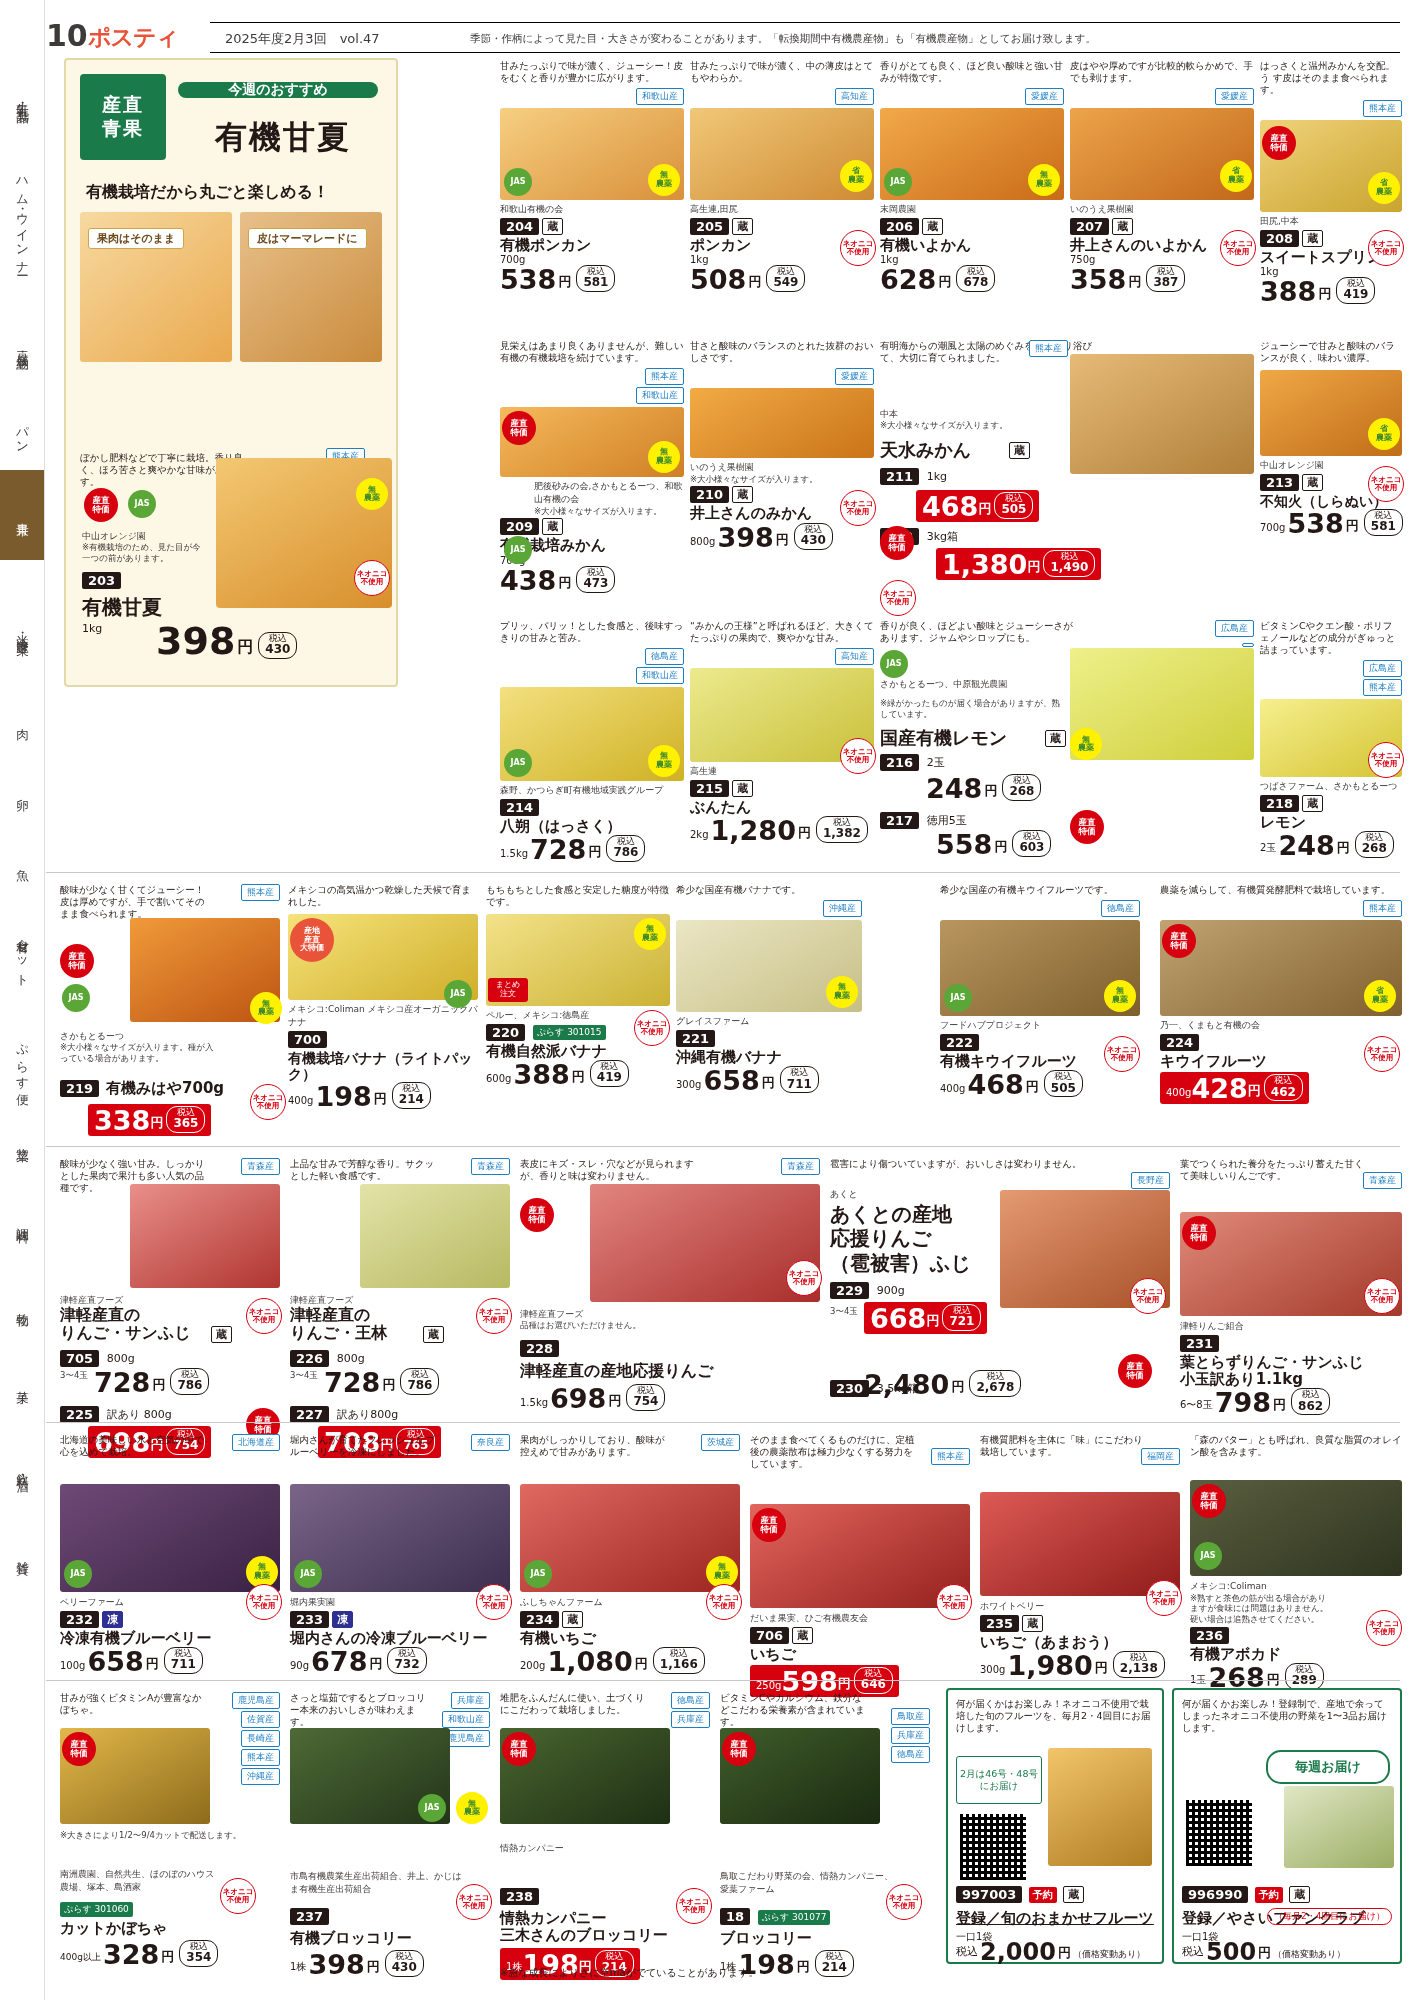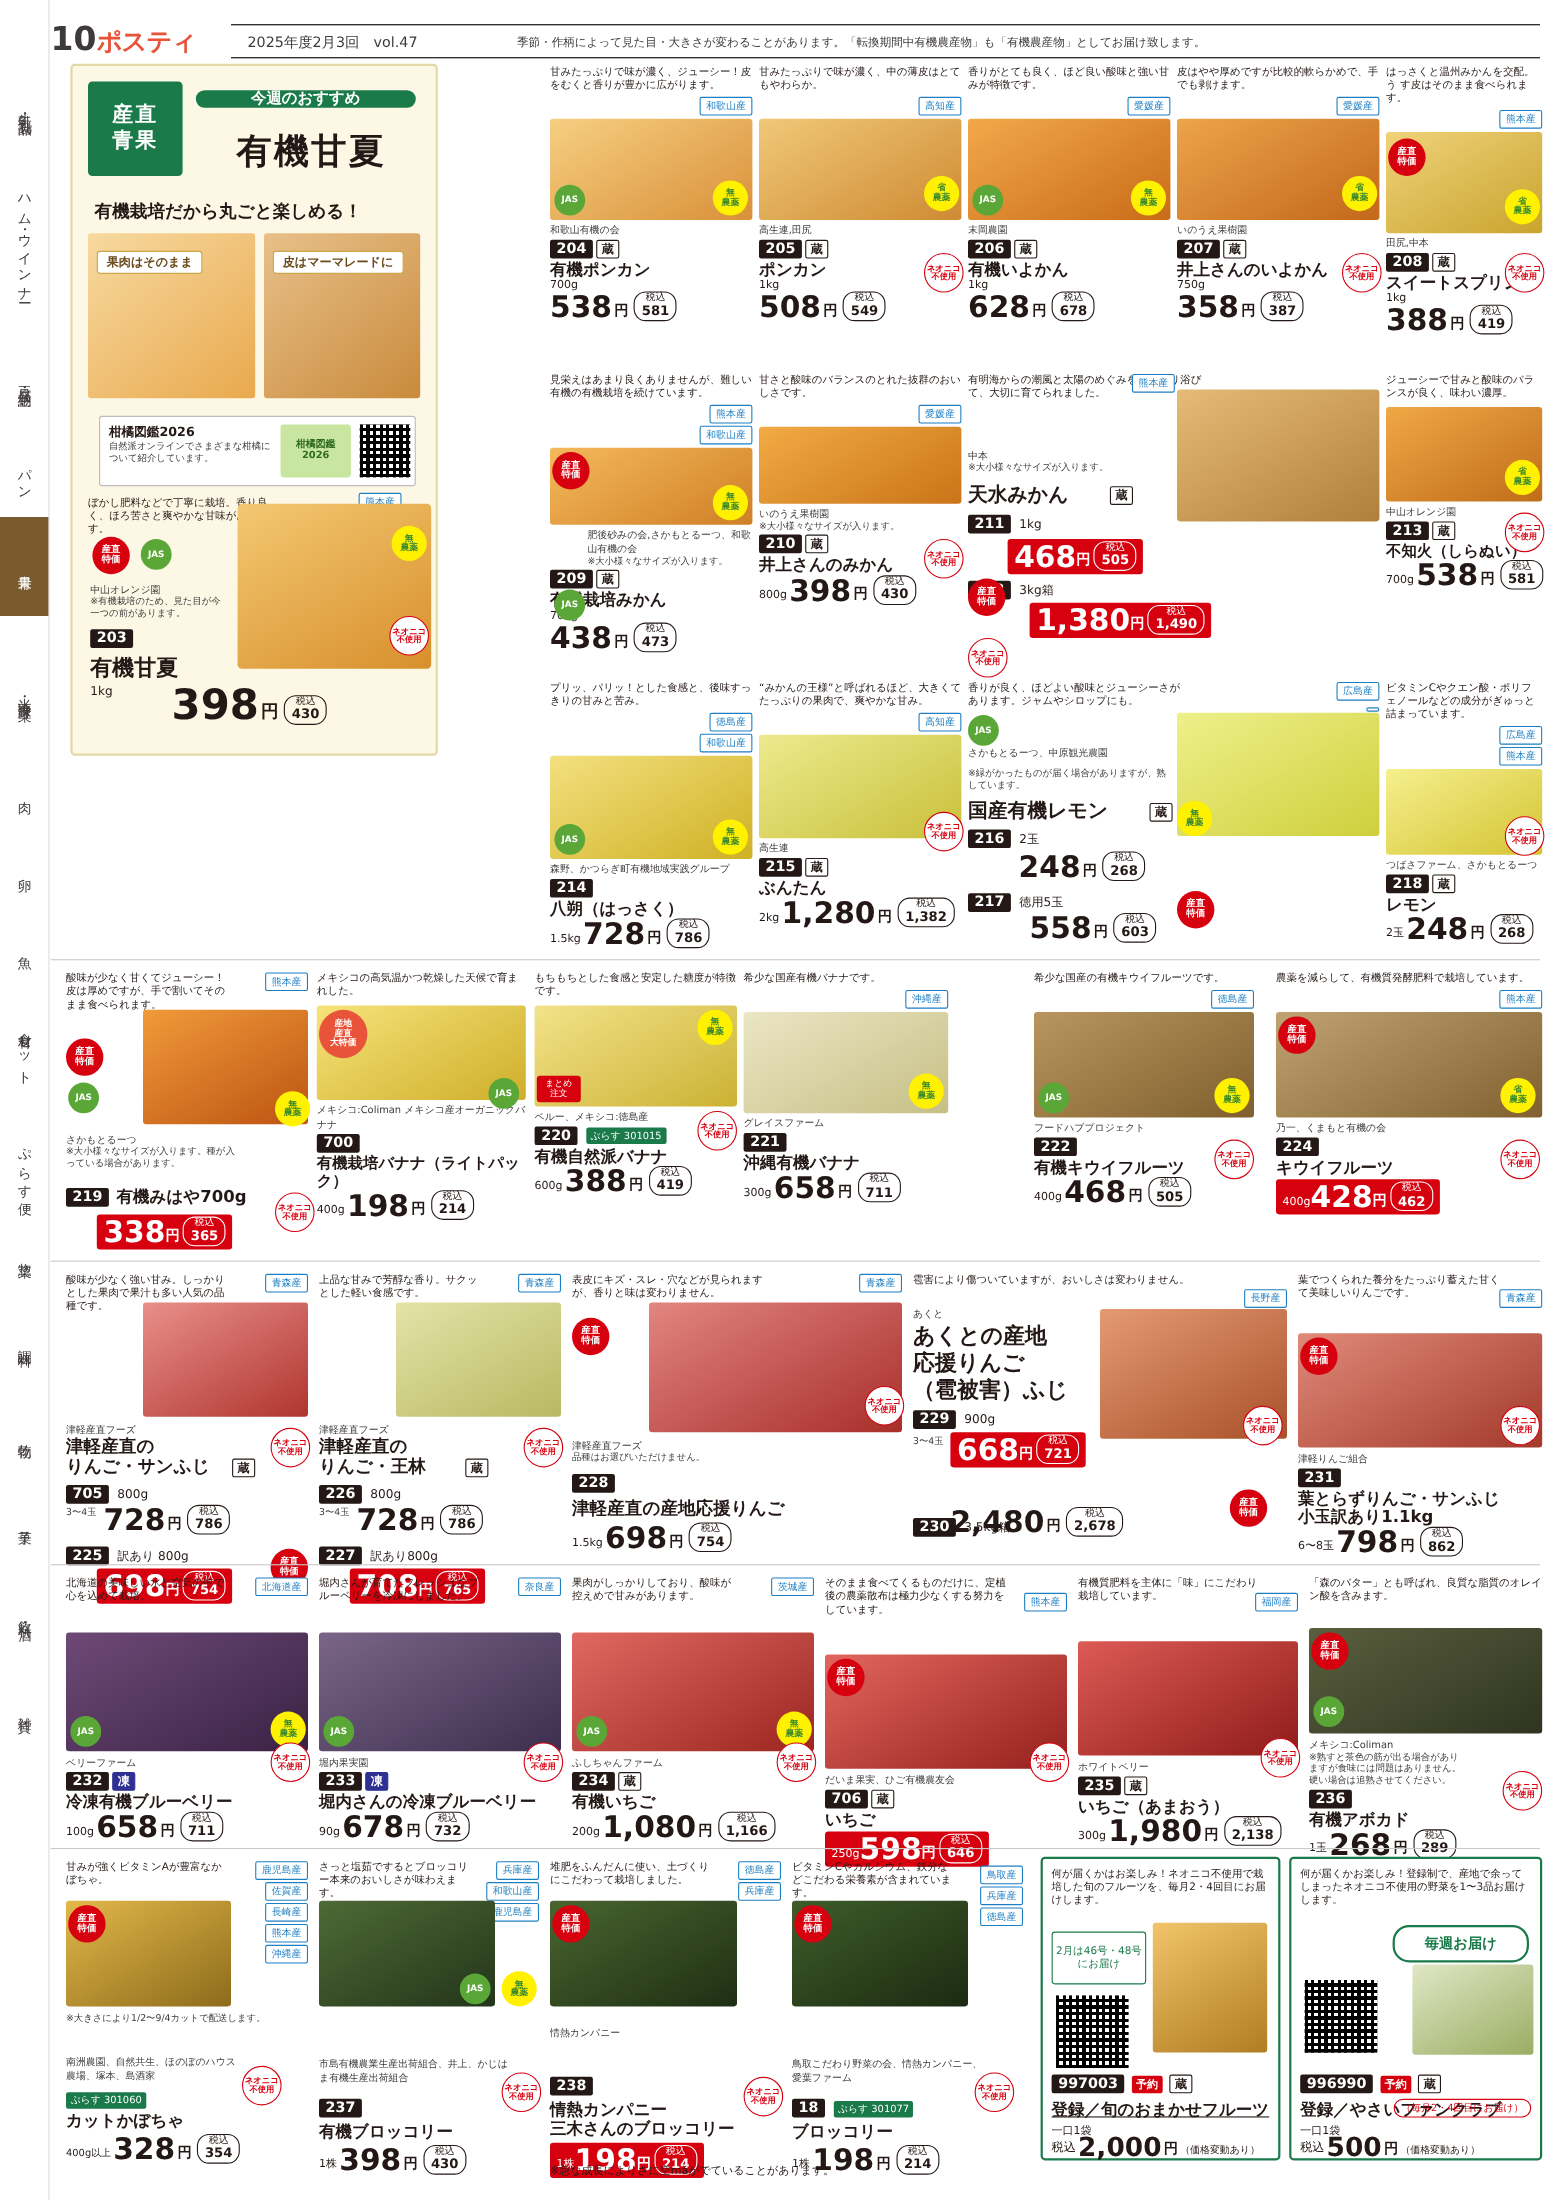--- a/index.html
+++ b/index.html
@@ -157,26 +157,20 @@
     <div class="promo-tag">産直<br>青果</div>
     <div class="promo-ribbon">今週のおすすめ</div>
     <div class="promo-title">有機甘夏</div>
     <div class="promo-sub">有機栽培だから丸ごと楽しめる！</div>
 
     <div class="promo-img photo" style="left:14px;top:152px;width:152px;height:150px;background:linear-gradient(140deg,#f7d9a0,#e9a94e)"></div>
     <div class="promo-img photo" style="left:174px;top:152px;width:142px;height:150px;background:linear-gradient(140deg,#e8c08a,#c98b3c)"></div>
     <div class="ph-label" style="left:22px;top:168px;">果肉はそのまま</div>
     <div class="ph-label" style="left:182px;top:168px;">皮はマーマレードに</div>
 
-    <div class="qrbox" style="left:24px;top:318px;width:286px;height:62px;border-radius:3px;">
-      <div style="position:absolute;left:8px;top:6px;font-size:11.5px;font-weight:bold;color:#231815;">柑橘図鑑2026</div>
-      <div class="smallnote" style="position:absolute;left:8px;top:22px;width:150px;">自然派オンラインでさまざまな柑橘について紹介しています。</div>
-      <div style="position:absolute;left:164px;top:7px;width:64px;height:48px;background:#c8e6a0;border-radius:3px;display:flex;align-items:center;justify-content:center;font-size:9px;font-weight:bold;color:#2f6a22;text-align:center;line-height:1.1;">柑橘図鑑 2026</div>
-      <div class="qr" style="position:absolute;left:236px;top:7px;width:46px;height:48px;"></div>
-    </div>
 
     <div class="cap" style="position:absolute;left:14px;top:392px;width:168px;">ぼかし肥料などで丁寧に栽培。香り良く、ほろ苦さと爽やかな甘味があります。</div>
     <div style="position:absolute;left:260px;top:388px;"><span class="origin">熊本産</span></div>
     <div class="photo" style="position:absolute;left:150px;top:398px;width:176px;height:150px;background:linear-gradient(150deg,#f3c872,#d88f2c);border-radius:4px;"></div>
     <div class="badge b-sanchoku" style="left:18px;top:428px;">産直<br>特価</div>
     <div class="badge b-jas" style="left:62px;top:430px;">JAS</div>
     <div class="badge b-muno" style="left:290px;top:418px;">無<br>農薬</div>
     <div class="badge b-neo" style="left:288px;top:500px;">ネオニコ<br>不使用</div>
     <div class="seller" style="position:absolute;left:16px;top:470px;">中山オレンジ園</div>
     <div class="smallnote" style="position:absolute;left:16px;top:482px;width:120px;">※有機栽培のため、見た目が今一つの前があります。</div>
@@ -886,21 +880,21 @@
       <span style="font-size:10px;margin-bottom:4px;color:#fff;">1株</span>
       <span class="pnum">198</span>
         <span class="pyen">円</span>
       <span class="tax">税込<b>214</b></span>
     </div>
     <div class="badge b-neo" style="left:176px;top:196px;">ネオニコ<br>不使用</div>
   </div>
 
   <div class="blk" style="left:720px;top:1692px;width:210px;">
     <div class="cap" style="width:150px;">ビタミンCやカルシウム、鉄分などこだわる栄養素が含まれています。</div>
-    <div style="position:absolute;right:0;top:4px;text-align:right;">
+    <div style="position:absolute;right:0;top:16px;text-align:right;">
       <span class="origin">鳥取産</span><br>
       <span class="origin" style="margin-top:2px;display:inline-block;">兵庫産</span><br>
       <span class="origin" style="margin-top:2px;display:inline-block;">徳島産</span>
     </div>
     <div class="photo" style="position:absolute;left:0;top:36px;width:160px;height:96px;background:linear-gradient(150deg,#3f5d2a,#1b2a11);">
       <div class="badge b-sanchoku" style="left:2px;top:4px;">産直<br>特価</div>
     </div>
     <div class="seller" style="position:absolute;left:0;top:178px;width:180px;">鳥取こだわり野菜の会、情熱カンパニー、愛葉ファーム</div>
     <div style="position:absolute;left:0;top:216px;">
       <span class="code">18</span>

